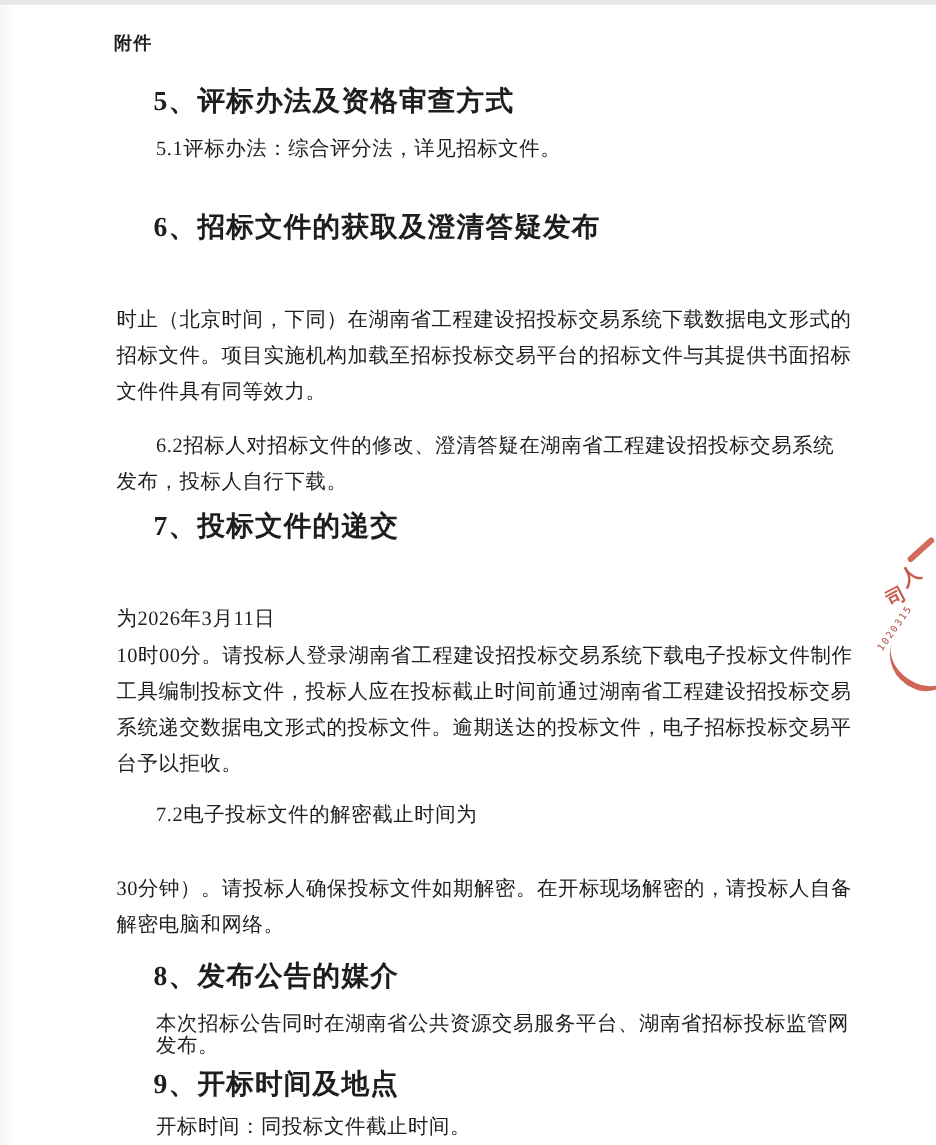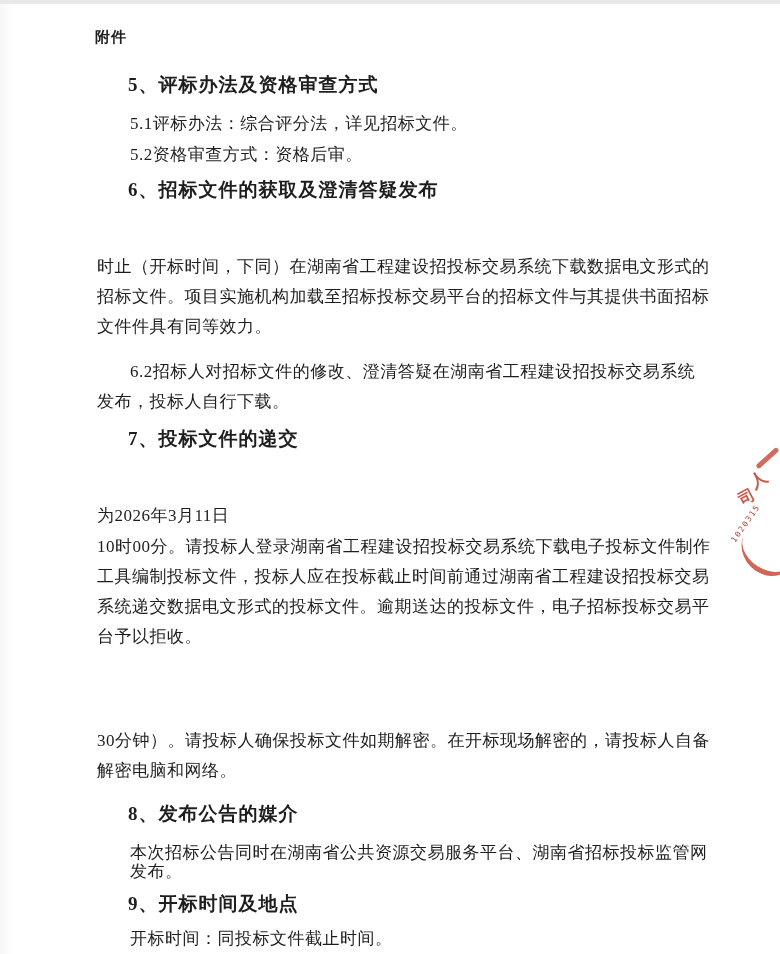--- a/index.html
+++ b/index.html
@@ -23,21 +23,21 @@
     font-size:17px;
     line-height:21px;
     letter-spacing:0.5px;
     font-weight:500;
   }
   .body-line{left:97px;}
   .indent-line{left:130px;}
   .heading{
     left:128px;
     font-weight:bold;
-    font-size:19px;
+    font-size:23px;
     letter-spacing:1px;
   }
   .attachment{
     left:95px;
     font-weight:bold;
     font-size:15px;
     letter-spacing:1px;
   }
   
   .seal{position:absolute;left:0;top:0;width:780px;height:954px;pointer-events:none;}
@@ -76,35 +76,35 @@
 </head>
 <body>
 
 <div class="page">
   <div class="scan-edge"></div>
 
   <div class="line attachment" style="top:23px">附件</div>
 
   <div class="line heading" style="top:70px">5、评标办法及资格审查方式</div>
   <div class="line indent-line" style="top:109px">5.1评标办法：综合评分法，详见招标文件。</div>
-  <div class="line indent-line" style="top:140px">5.2资格审查方式：资格后审。</div>
 
   <div class="line heading" style="top:175px">6、招标文件的获取及澄清答疑发布</div>
-  <div class="line body-line" style="top:252px">时止（开标时间，下同）在湖南省工程建设招投标交易系统下载数据电文形式的</div>
+  <div class="line body-line" style="top:252px">时止（北京时间，下同）在湖南省工程建设招投标交易系统下载数据电文形式的</div>
   <div class="line body-line" style="top:282px">招标文件。项目实施机构加载至招标投标交易平台的招标文件与其提供书面招标</div>
   <div class="line body-line" style="top:312px">文件件具有同等效力。</div>
   <div class="line indent-line" style="top:357px">6.2招标人对招标文件的修改、澄清答疑在湖南省工程建设招投标交易系统</div>
   <div class="line body-line" style="top:387px">发布，投标人自行下载。</div>
 
   <div class="line heading" style="top:424px">7、投标文件的递交</div>
   <div class="line body-line" style="top:501px">为2026年3月11日</div>
   <div class="line body-line" style="top:532px">10时00分。请投标人登录湖南省工程建设招投标交易系统下载电子投标文件制作</div>
   <div class="line body-line" style="top:592px">系统递交数据电文形式的投标文件。逾期送达的投标文件，电子招标投标交易平</div>
   <div class="line body-line" style="top:562px">工具编制投标文件，投标人应在投标截止时间前通过湖南省工程建设招投标交易</div>
   <div class="line body-line" style="top:622px">台予以拒收。</div>
+  <div class="line indent-line" style="top:664px">7.2电子投标文件的解密截止时间为</div>
   <div class="line body-line" style="top:726px">30分钟）。请投标人确保投标文件如期解密。在开标现场解密的，请投标人自备</div>
   <div class="line body-line" style="top:756px">解密电脑和网络。</div>
 
   <div class="line heading" style="top:799px">8、发布公告的媒介</div>
   <div class="line indent-line" style="top:838px">本次招标公告同时在湖南省公共资源交易服务平台、湖南省招标投标监管网</div>
   <div class="line indent-line" style="top:857px">发布。</div>
 
   <div class="line heading" style="top:889px">9、开标时间及地点</div>
   <div class="line indent-line" style="top:924px">开标时间：同投标文件截止时间。</div>
 

